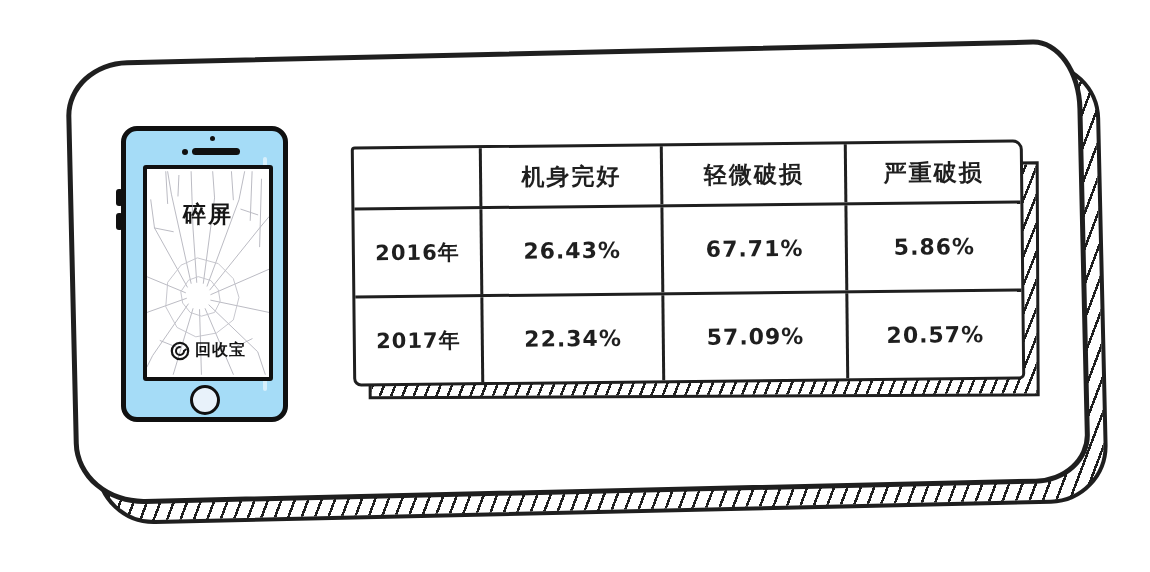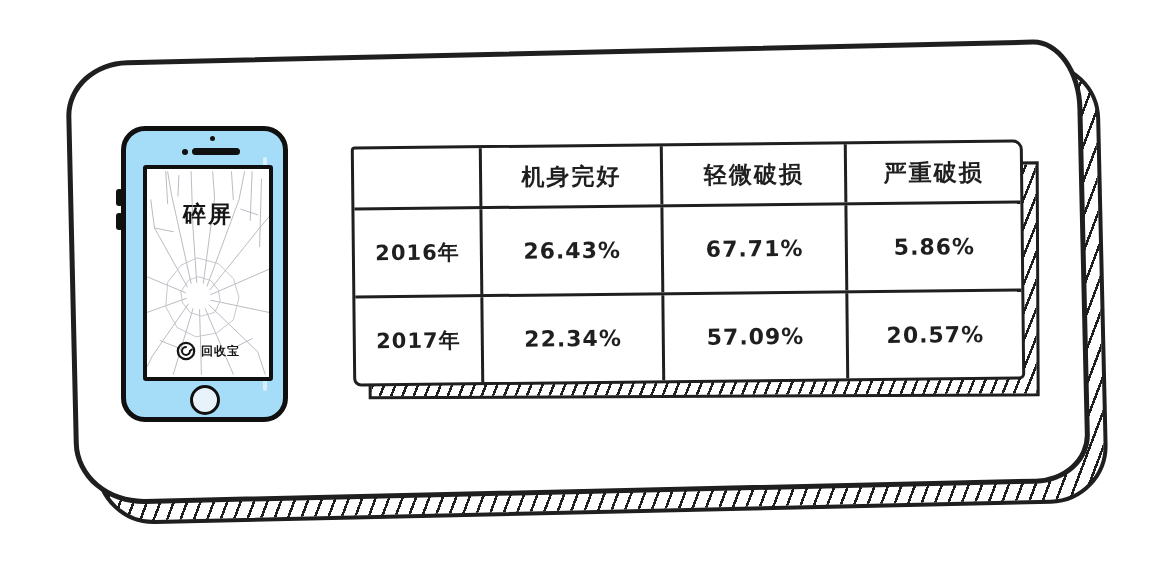--- a/index.html
+++ b/index.html
@@ -18,21 +18,21 @@
   .frame {
     position:absolute; left:70px; top:50px; width:1016px; height:444px;
     background:#fff; border:5px solid #1f1f1f;
     border-radius:62px 48px 55px 70px / 55px 70px 48px 62px;
     transform:rotate(-1.3deg);
   }
 
   
   .phone {
     position:absolute; left:121px; top:126px; width:167px; height:296px;
-    background:#a5dcf7; border:5px solid #101010; border-radius:24px;
+    background:#a5dcf7; border:5px solid #101010; border-radius:16px;
   }
   .phone-highlight {
     position:absolute; right:16px; top:26px; bottom:26px; width:4px;
     background:rgba(255,255,255,0.55); border-radius:3px;
   }
   .camera-dot {
     position:absolute; left:84px; top:5px; width:5px; height:5px;
     background:#101010; border-radius:50%;
   }
   .speaker-dot {
@@ -50,21 +50,21 @@
   .cracks { position:absolute; left:0; top:0; width:100%; height:100%; }
   .screen-text {
     position:absolute; left:0; top:30px; width:100%;
     text-align:center; font-weight:bold; font-size:23px; line-height:31px;
     letter-spacing:2px; color:#151515;
   }
   .logo-row {
     position:absolute; left:0; bottom:16px; width:100%;
     display:flex; align-items:center; justify-content:center; gap:5px;
   }
-  .logo-text { font-weight:bold; font-size:12px; letter-spacing:1px; color:#151515; }
+  .logo-text { font-weight:bold; font-size:16px; letter-spacing:1px; color:#151515; }
   .home-button {
     position:absolute; left:64px; top:254px; width:30px; height:30px;
     background:#e8f2fa; border:3.5px solid #101010; border-radius:50%;
   }
   .side-btn {
     position:absolute; left:-10px; width:7px; height:17px;
     background:#101010; border-radius:3px;
   }
   .side-btn.b1 { top:58px; }
   .side-btn.b2 { top:82px; }

